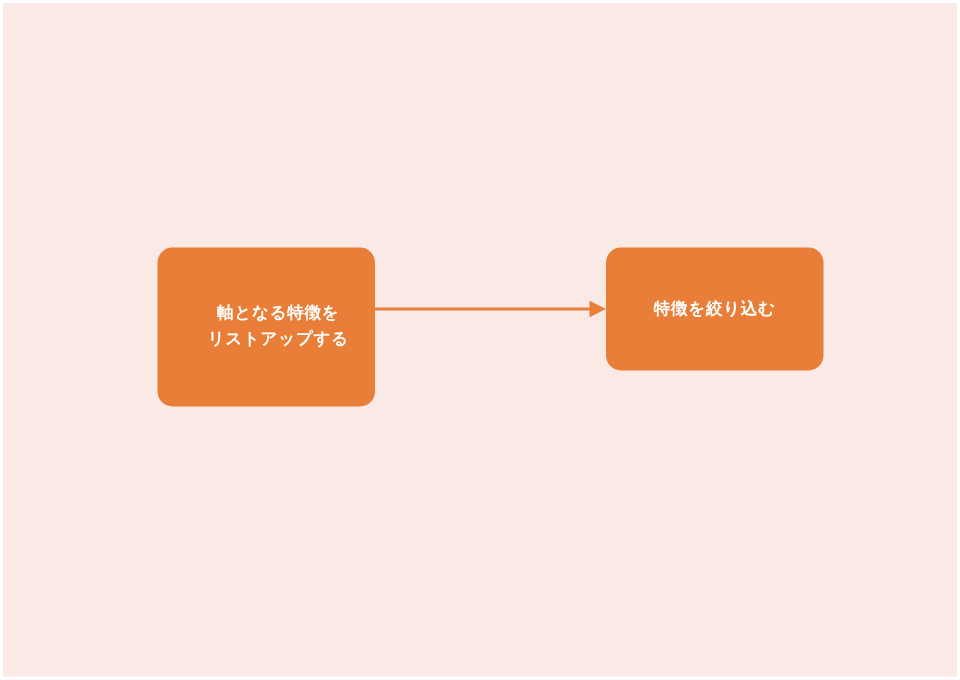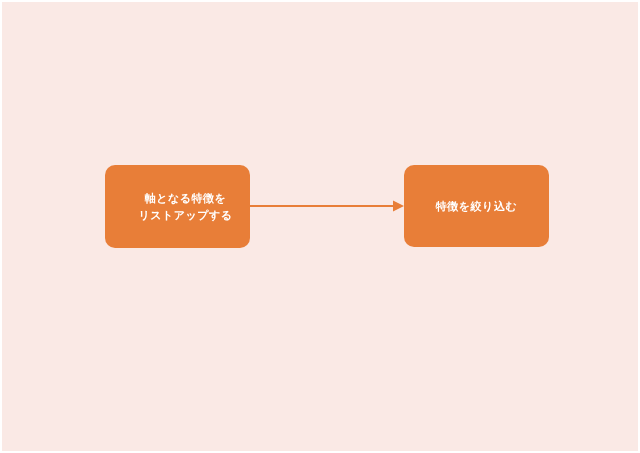--- a/index.html
+++ b/index.html
@@ -27,21 +27,21 @@
     text-align: center;
     box-sizing: border-box;
   }
   .node-label {
     font-size: 11px;
     font-weight: bold;
     line-height: 17px;
     white-space: pre-line;
     letter-spacing: 0.5px;
   }
-  .node-left  { left: 103px; top: 163px; width: 145px; height: 83px; padding-left: 16px; }
+  .node-left  { left: 103px; top: 163px; width: 145px; height: 106px; padding-left: 16px; }
   .node-right { left: 402px; top: 163px; width: 145px; height: 82px; }
   .connector {
     position: absolute;
     left: 247px;
     top: 196px;
     width: 156px;
     height: 16px;
     display: block;
   }
 </style>

